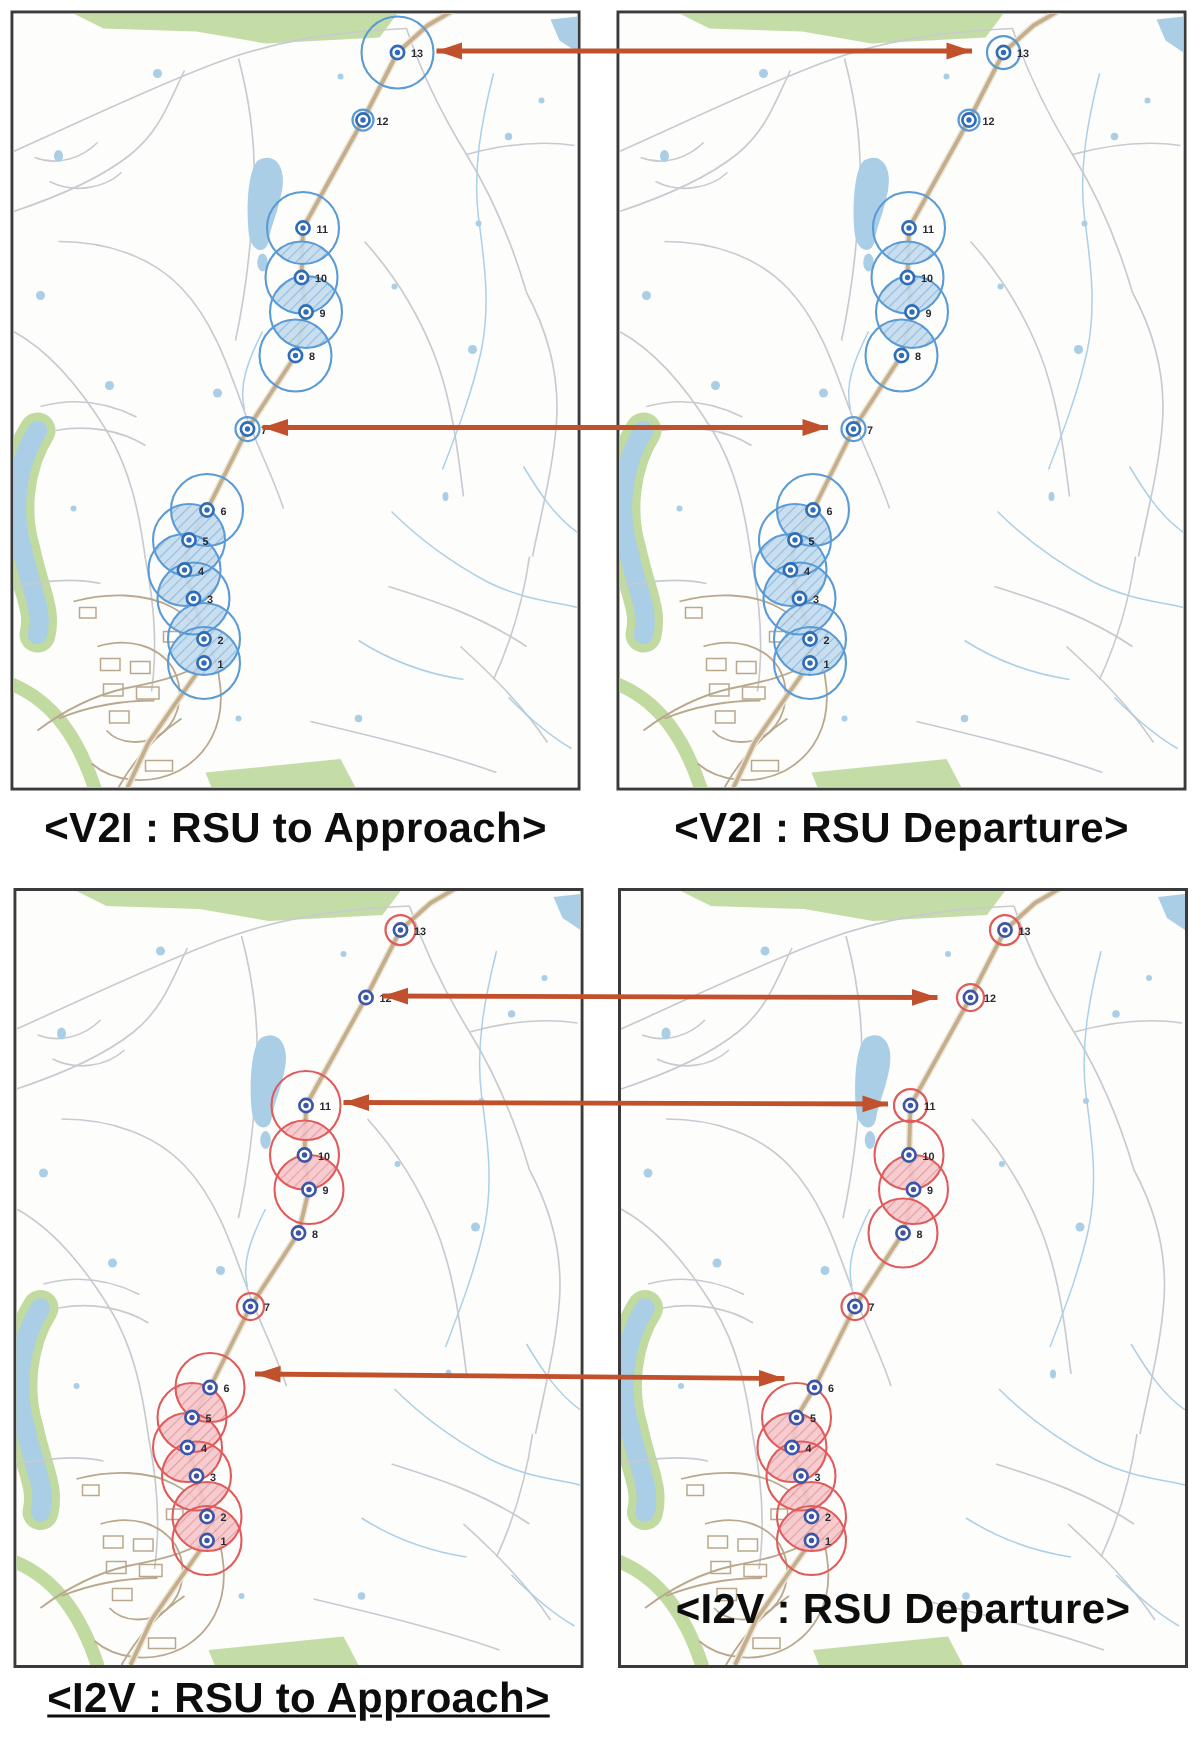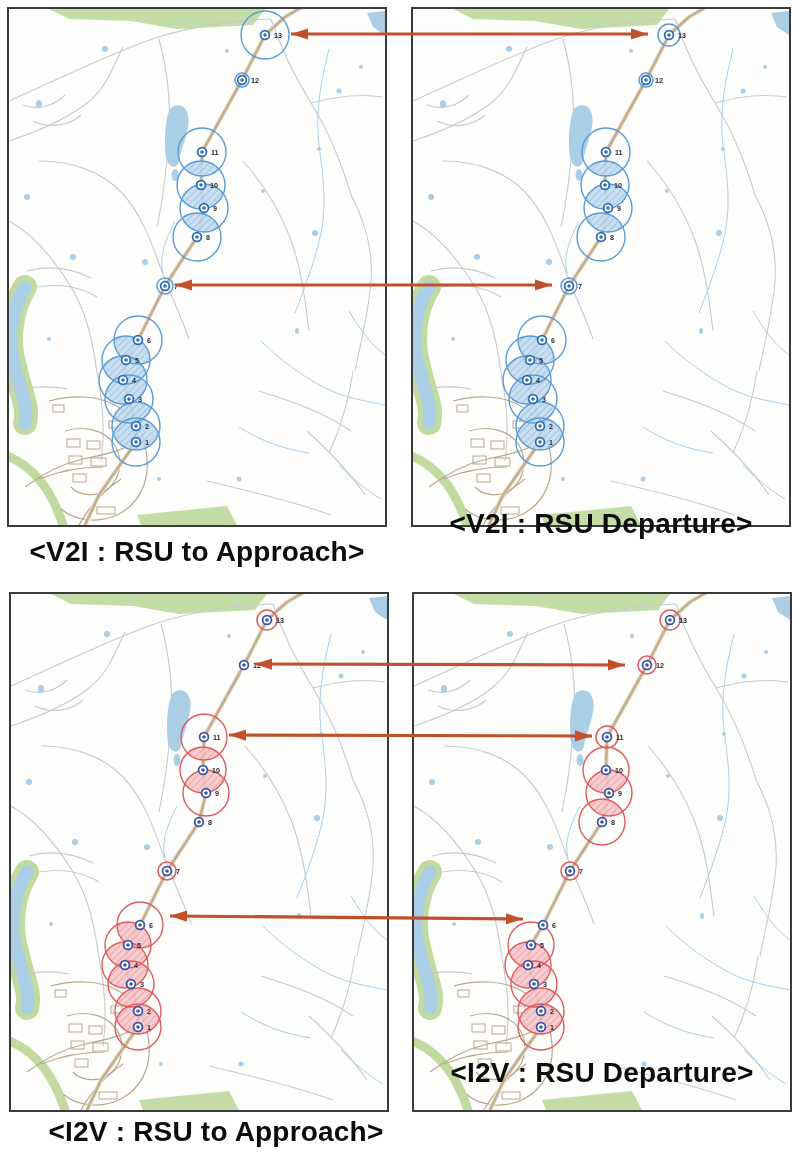--- a/index.html
+++ b/index.html
@@ -7,22 +7,22 @@
         font-family:"Liberation Sans",sans-serif;}
   .panel{position:absolute;width:376px;height:516px;border:2px solid #3a3a3a;background:#fdfdfc;}
   .panel svg{display:block;}
   #p0{left:7px;top:7px;}
   #p1{left:411px;top:7px;}
   #p2{left:9px;top:592px;}
   #p3{left:412px;top:592px;}
   .caption{position:absolute;width:380px;text-align:center;font-size:28px;font-weight:700;
            letter-spacing:0.2px;color:#0d0d0d;white-space:nowrap;}
   #c0{left:7px;top:536px;}
-  #c1{left:411px;top:508px;}
-  #c2{left:26px;top:1116px;}
+  #c1{left:411px;top:536px;}
+  #c2{left:9px;top:1116px;text-decoration:underline;}
   #c3{left:412px;top:1057px;}
   #arrowsvg{position:absolute;left:0;top:0;z-index:6;pointer-events:none;}
 </style>
 </head>
 <body>
 
 <div class="page">
 
   <div class="panel" id="p0">
     <svg class="map" id="map-0" width="376" height="516" viewBox="0 0 376 516">

